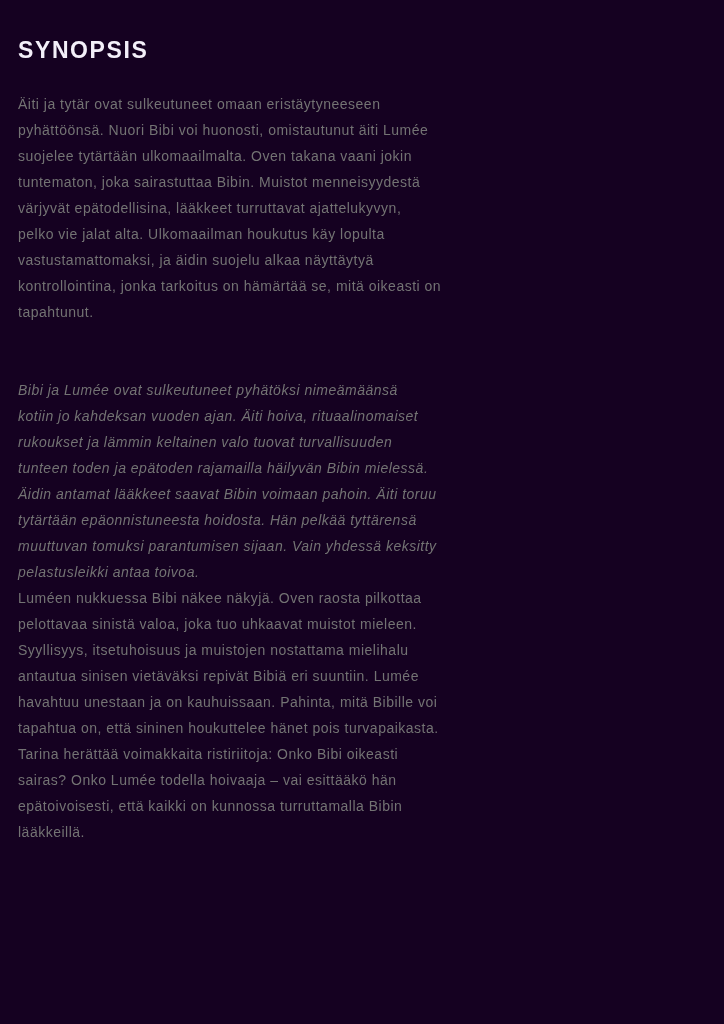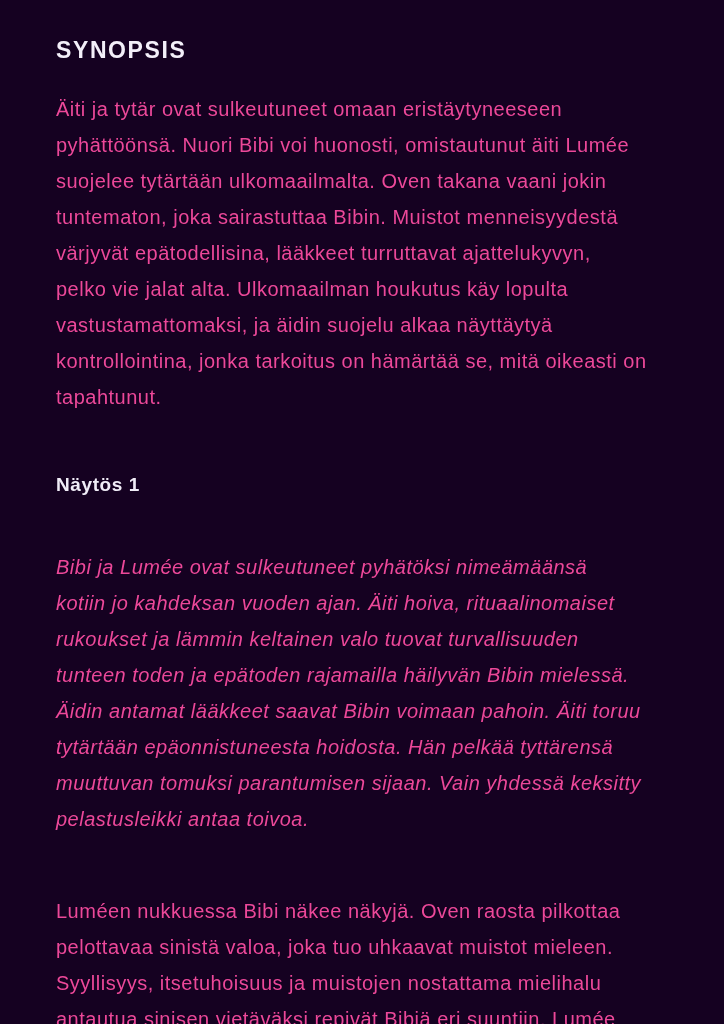--- a/index.html
+++ b/index.html
@@ -8,21 +8,21 @@
     background: #150121;
   }
   .page {
     position: relative;
     width: 724px;
     height: 1024px;
     box-sizing: border-box;
     background: #150121;
     color: #e8e2f1;
     font-family: "Liberation Sans", sans-serif;
-    padding: 38px 16px 38px 56px;
+    padding: 38px 16px 38px 18px;
     overflow: hidden;
   }
   .doc-title {
     margin: 0 0 29px 0;
     font-size: 23px;
     line-height: 24px;
     font-weight: bold;
     letter-spacing: 1.6px;
     color: #f3eff9;
     white-space: pre-line;
@@ -31,49 +31,48 @@
     margin: 58px 0 0 0;
     font-size: 19px;
     line-height: 24px;
     font-weight: bold;
     letter-spacing: 0.6px;
     color: #f0ecf7;
     white-space: pre-line;
   }
   .body-paragraph {
     margin: 0;
-    font-size: 20px;
-    line-height: 36px;
+    font-size: 14px;
+    line-height: 26px;
     letter-spacing: 0.5px;
     font-weight: normal;
-    color: #ec4899;
+    color: #737373;
     white-space: pre-line;
   }
   .p1 { margin-top: 0; }
   .p2 { margin-top: 52px; font-style: italic; }
-  .p3 { margin-top: 56px; }
+  .p3 { }
 </style>
 </head>
 <body>
 
 <div class="page">
 
   <h1 class="doc-title">SYNOPSIS</h1>
 
   <p class="body-paragraph p1">Äiti ja tytär ovat sulkeutuneet omaan eristäytyneeseen
 pyhättöönsä. Nuori Bibi voi huonosti, omistautunut äiti Lumée
 suojelee tytärtään ulkomaailmalta. Oven takana vaani jokin
 tuntematon, joka sairastuttaa Bibin. Muistot menneisyydestä
 värjyvät epätodellisina, lääkkeet turruttavat ajattelukyvyn,
 pelko vie jalat alta. Ulkomaailman houkutus käy lopulta
 vastustamattomaksi, ja äidin suojelu alkaa näyttäytyä
 kontrollointina, jonka tarkoitus on hämärtää se, mitä oikeasti on
 tapahtunut.</p>
 
-  <h2 class="act-heading">Näytös 1</h2>
 
   <p class="body-paragraph p2">Bibi ja Lumée ovat sulkeutuneet pyhätöksi nimeämäänsä
 kotiin jo kahdeksan vuoden ajan. Äiti hoiva, rituaalinomaiset
 rukoukset ja lämmin keltainen valo tuovat turvallisuuden
 tunteen toden ja epätoden rajamailla häilyvän Bibin mielessä.
 Äidin antamat lääkkeet saavat Bibin voimaan pahoin. Äiti toruu
 tytärtään epäonnistuneesta hoidosta. Hän pelkää tyttärensä
 muuttuvan tomuksi parantumisen sijaan. Vain yhdessä keksitty
 pelastusleikki antaa toivoa.</p>
 

